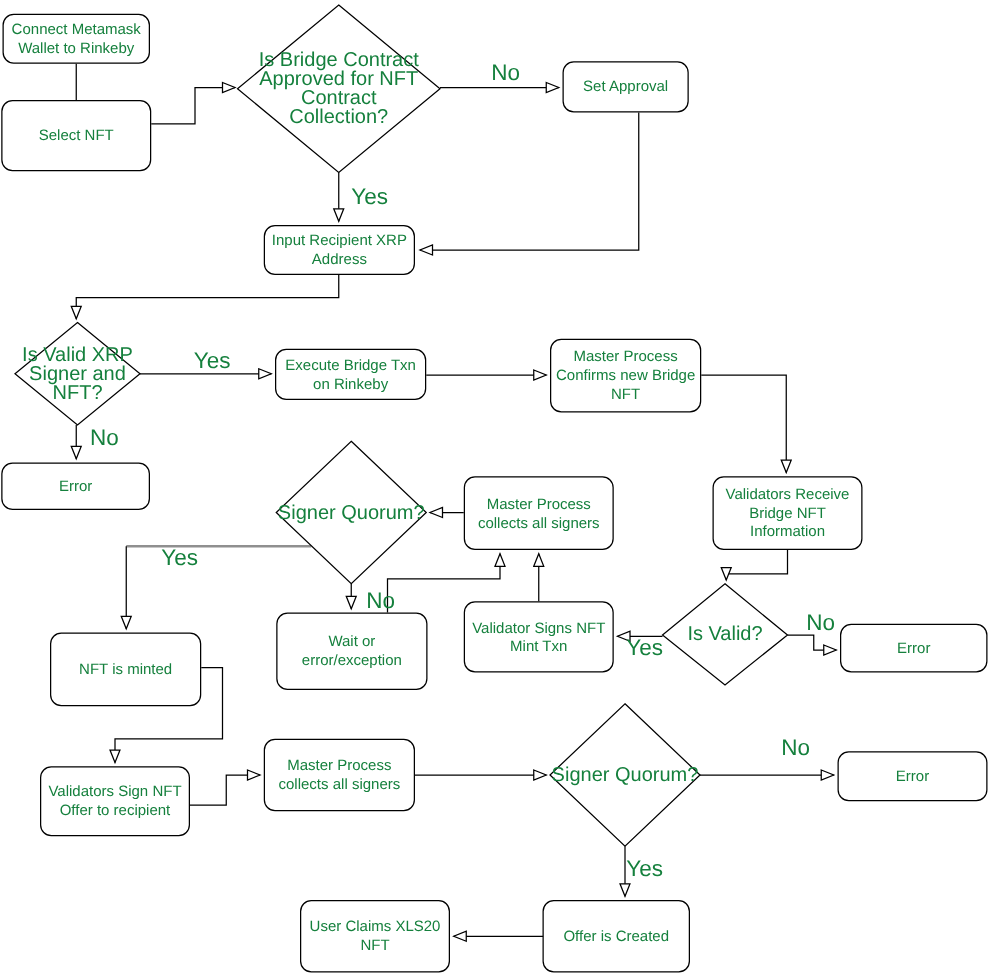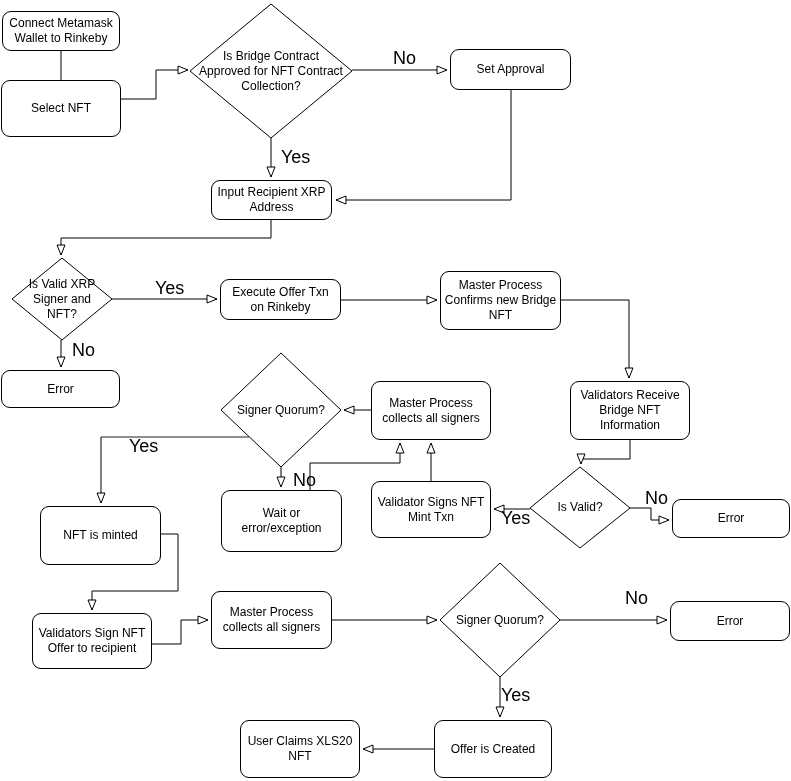--- a/index.html
+++ b/index.html
@@ -1,37 +1,37 @@
 <!DOCTYPE html>
 <html style="--stroke: #000000; --gray-edge: #8f8f8f; --node-fill: #ffffff; --background: #ffffff;"><head>
 <meta charset="utf-8">
 <style>
   html,body{margin:0;padding:0;background:#fff;}
   .canvas{
     position:relative;width:791px;height:781px;overflow:hidden;
     background:var(--background,#fff);
-    font-family:"Liberation Sans",sans-serif;color:#000000;
+    font-family:"Liberation Sans",sans-serif;color:#15803d;
   }
   .layer{position:absolute;left:0;top:0;}
   .edge{fill:none;stroke:var(--stroke,#000);stroke-width:1;}
   .edge-gray{fill:none;stroke:var(--gray-edge,#8f8f8f);stroke-width:2;}
   .diamond{fill:var(--node-fill,#fff);stroke:var(--stroke,#000);stroke-width:1;}
   .ah{fill:var(--node-fill,#fff);stroke:var(--stroke,#000);stroke-width:1;}
   .node{
     position:absolute;box-sizing:border-box;
     display:flex;align-items:center;justify-content:center;
     text-align:center;font-size:12px;line-height:15px;white-space:pre-line;
     background:var(--node-fill,#fff);
     border:1px solid var(--stroke,#000);border-radius:9px;
     padding:2px;
   }
   .dtext{
     position:absolute;box-sizing:border-box;
     display:flex;align-items:center;justify-content:center;
-    text-align:center;font-size:12px;line-height:15px;white-space:pre-line;
+    text-align:center;font-size:16px;line-height:15px;white-space:pre-line;
   }
   .elabel{position:absolute;font-size:18px;line-height:13px;}
 </style>
 </head>
 <body>
 
 <div class="canvas">
 
   <svg class="layer" width="791" height="781" viewBox="0 0 791 781">
     <defs>
@@ -73,24 +73,24 @@
       <polygon class="diamond" points="62,258 112,299 62,340 12,299"></polygon>
       <polygon class="diamond" points="281,353 341,410 281,467 221,410"></polygon>
       <polygon class="diamond" points="580,467 630,508 580,548 530,508"></polygon>
       <polygon class="diamond" points="500,563 560,620 500,677 440,620"></polygon>
     </g>
   </svg>
 
   <div class="node" style="left:2px;top:11px;width:118px;height:40px">Connect Metamask
 Wallet to Rinkeby</div>
   <div class="node" style="left:1px;top:80px;width:120px;height:57px">Select NFT</div>
-  <div class="node" style="left:450px;top:49px;width:121px;height:41px">Set Approval</div>
+  <div class="node" style="left:450px;top:49px;width:101px;height:41px">Set Approval</div>
   <div class="node" style="left:211px;top:180px;width:121px;height:40px">Input Recipient XRP
 Address</div>
-  <div class="node" style="left:220px;top:279px;width:121px;height:41px">Execute Offer Txn
+  <div class="node" style="left:220px;top:279px;width:121px;height:41px">Execute Bridge Txn
 on Rinkeby</div>
   <div class="node" style="left:440px;top:271px;width:121px;height:59px">Master Process
 Confirms new Bridge
 NFT</div>
   <div class="node" style="left:1px;top:370px;width:119px;height:38px">Error</div>
   <div class="node" style="left:371px;top:381px;width:120px;height:59px">Master Process
 collects all signers</div>
   <div class="node" style="left:221px;top:490px;width:121px;height:62px">Wait or
 error/exception</div>
   <div class="node" style="left:570px;top:381px;width:120px;height:59px">Validators Receive

